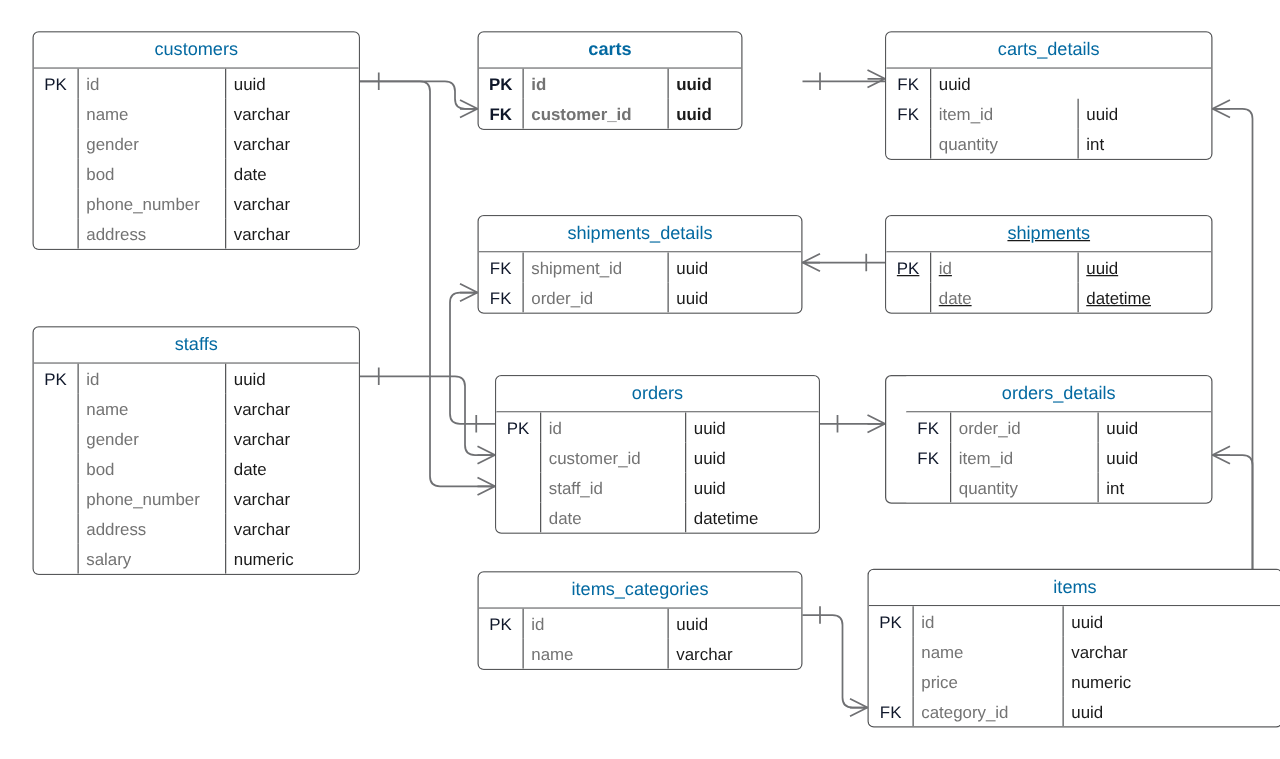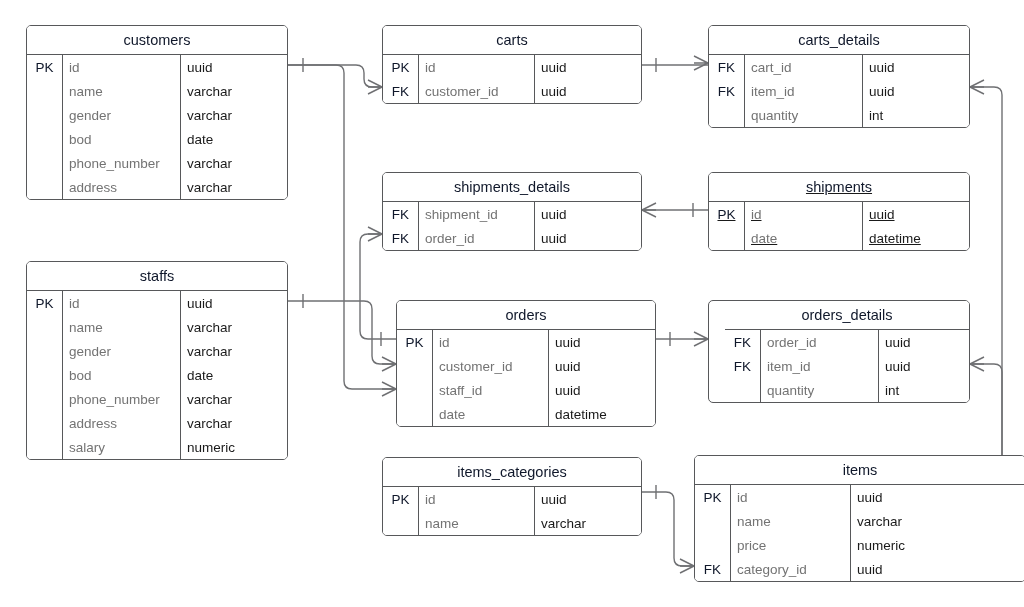--- a/index.html
+++ b/index.html
@@ -34,21 +34,21 @@
     border: 1.4px solid #57585a;
     border-radius: 5px;
     overflow: hidden;
     z-index: 5;
   }
   .entity-title {
     height: 28px;
     line-height: 28px;
     text-align: center;
     font-size: 14.5px;
-    color: #0f172a;
+    color: #0369a1;
     border-bottom: 1.4px solid #57585a;
     background: #ffffff;
     white-space: nowrap;
   }
   .attr-row {
     display: flex;
     height: 24px;
     align-items: stretch;
     background: #ffffff;
   }
@@ -230,38 +230,37 @@
           <div class="attr-key"></div>
           <div class="attr-name" style="width: 118px; flex: 0 0 118px;">address</div>
           <div class="attr-type" style="width: 108px; min-width: 108px;">varchar</div>
         </div>
         <div class="attr-row">
           <div class="attr-key"></div>
           <div class="attr-name" style="width: 118px; flex: 0 0 118px;">salary</div>
           <div class="attr-type" style="width: 108px; min-width: 108px;">numeric</div>
         </div>
       </div>
-      <div class="entity" style="left: 382px; top: 25px; width: 260px;">
+      <div class="entity" style="left: 382px; top: 25px; width: 212px; font-weight: bold;">
         <div class="entity-title">carts</div>
         <div class="attr-row">
           <div class="attr-key">PK</div>
           <div class="attr-name" style="width: 116px; flex: 0 0 116px;">id</div>
           <div class="attr-type" style="width: 108px; min-width: 108px;">uuid</div>
         </div>
         <div class="attr-row">
           <div class="attr-key">FK</div>
           <div class="attr-name" style="width: 116px; flex: 0 0 116px;">customer_id</div>
           <div class="attr-type" style="width: 108px; min-width: 108px;">uuid</div>
         </div>
       </div>
       <div class="entity" style="left: 708px; top: 25px; width: 262px;">
         <div class="entity-title">carts_details</div>
         <div class="attr-row">
           <div class="attr-key">FK</div>
-          <div class="attr-name" style="width: 118px; flex: 0 0 118px;">cart_id</div>
           <div class="attr-type" style="width: 108px; min-width: 108px;">uuid</div>
         </div>
         <div class="attr-row">
           <div class="attr-key">FK</div>
           <div class="attr-name" style="width: 118px; flex: 0 0 118px;">item_id</div>
           <div class="attr-type" style="width: 108px; min-width: 108px;">uuid</div>
         </div>
         <div class="attr-row">
           <div class="attr-key"></div>
           <div class="attr-name" style="width: 118px; flex: 0 0 118px;">quantity</div>

